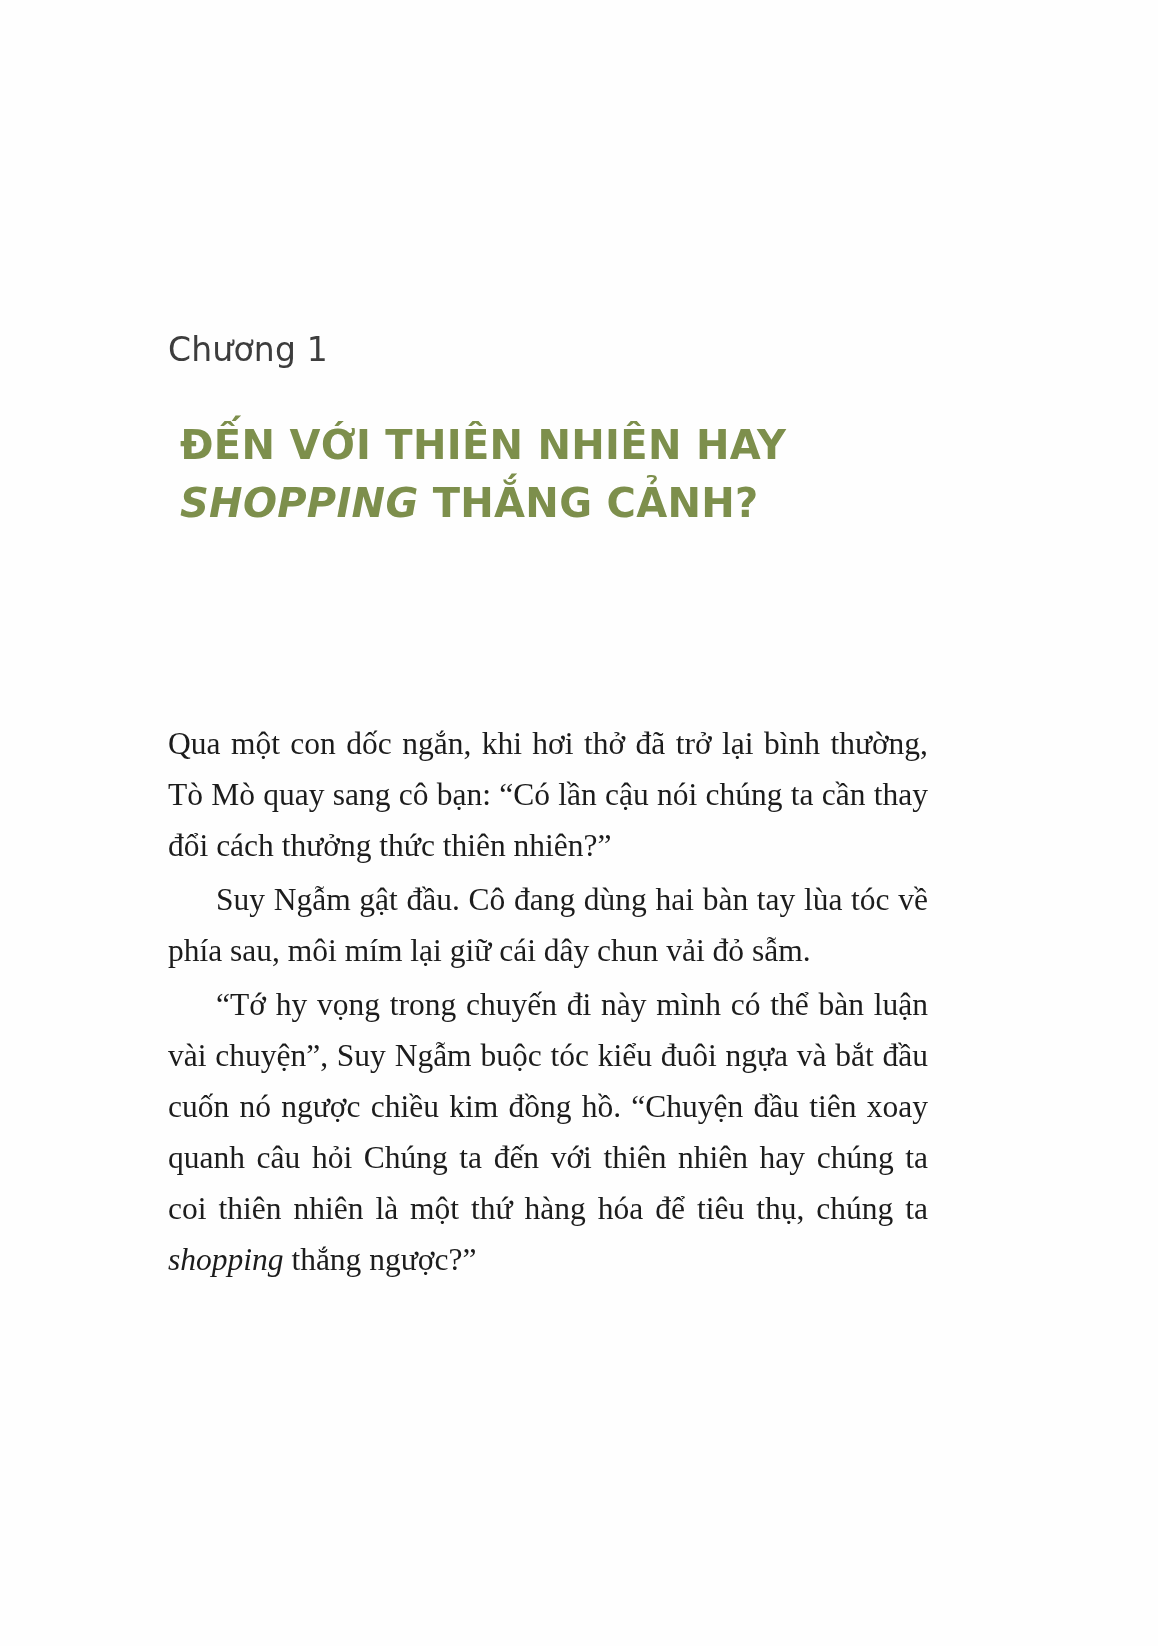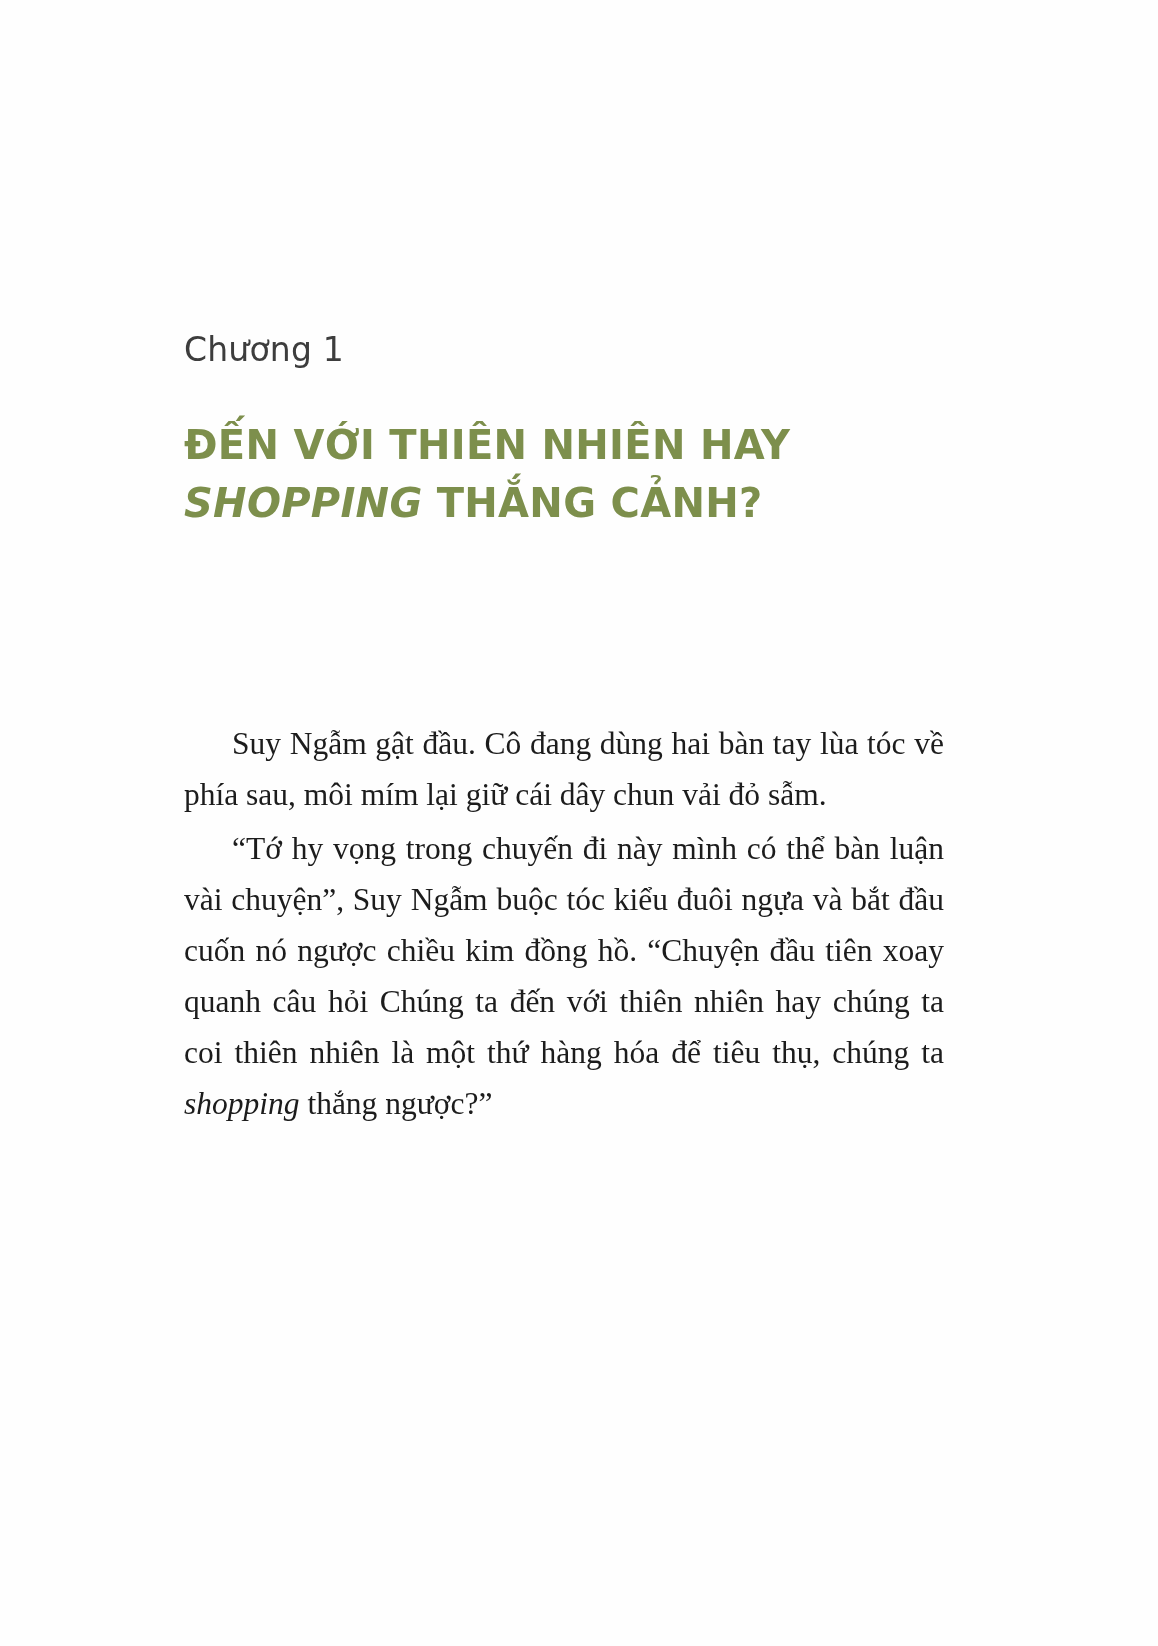--- a/index.html
+++ b/index.html
@@ -11,41 +11,41 @@
     position: relative;
     width: 1158px;
     height: 1646px;
     background: #fefefe;
     margin: 0 auto;
     overflow: hidden;
     box-sizing: border-box;
   }
   .content {
     position: absolute;
-    left: 184px;
+    left: 168px;
     top: 330px;
     width: 760px;
   }
   .chapter-label {
     font-family: "DejaVu Sans", sans-serif;
     font-size: 33px;
     font-weight: 400;
     color: #3d3d3d;
     letter-spacing: 0.2px;
     line-height: 1.2;
     margin: 0 0 46px 0;
   }
   .chapter-title {
     font-family: "DejaVu Sans", sans-serif;
     font-weight: 700;
     font-size: 40px;
     color: #7d8f4c;
     line-height: 1.45;
     letter-spacing: 0.3px;
-    margin: 0;
+    margin: 12px;
     text-transform: uppercase;
   }
   .chapter-title .ital {
     font-style: italic;
   }
   .body-text {
     margin-top: 186px;
     font-family: "Liberation Serif", "DejaVu Serif", serif;
     font-size: 31.5px;
     color: #1c1c1c;
@@ -70,18 +70,19 @@
   <div class="content">
 
     <div class="chapter-label">Chương 1</div>
 
     <h1 class="chapter-title">
       <span>ĐẾN VỚI THIÊN NHIÊN HAY</span><br>
       <span class="ital">SHOPPING</span><span> THẮNG CẢNH?</span>
     </h1>
 
     <div class="body-text">
+      <p>Qua một con dốc ngắn, khi hơi thở đã trở lại bình thường, Tò Mò quay sang cô bạn: “Có lần cậu nói chúng ta cần thay đổi cách thưởng thức thiên nhiên?”</p>
       <p class="indent">Suy Ngẫm gật đầu. Cô đang dùng hai bàn tay lùa tóc về phía sau, môi mím lại giữ cái dây chun vải đỏ sẫm.</p>
       <p class="indent"><span>“Tớ hy vọng trong chuyến đi này mình có thể bàn luận vài chuyện”, Suy Ngẫm buộc tóc kiểu đuôi ngựa và bắt đầu cuốn nó ngược chiều kim đồng hồ. “Chuyện đầu tiên xoay quanh câu hỏi Chúng ta đến với thiên nhiên hay chúng ta coi thiên nhiên là một thứ hàng hóa để tiêu thụ, chúng ta </span><i>shopping</i><span> thắng ngược?”</span></p>
     </div>
 
   </div>
 </div>
 
 </body></html>

